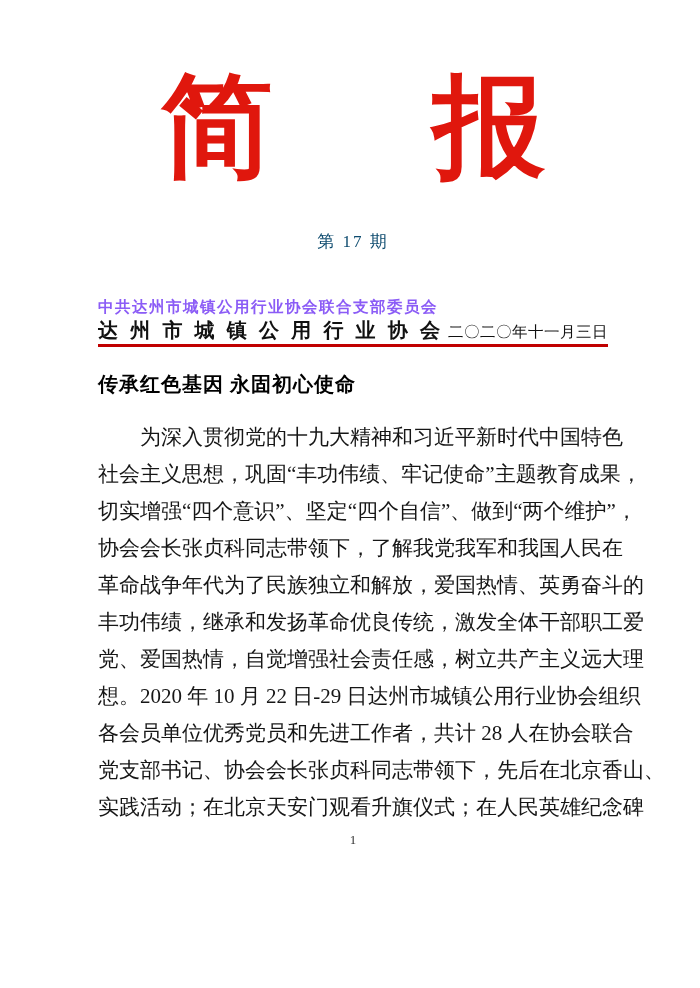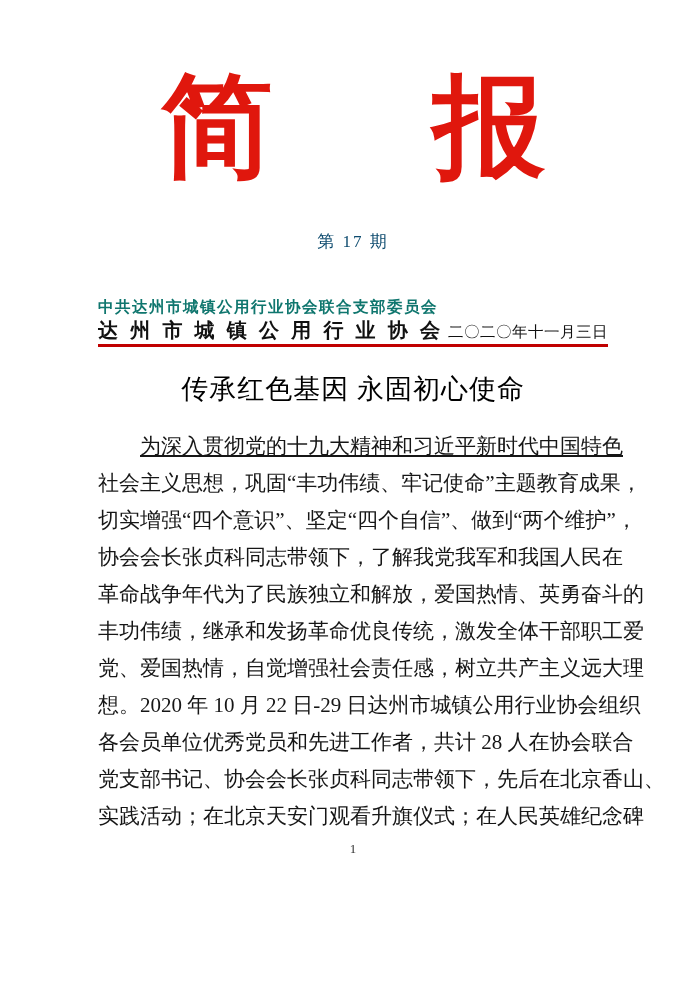--- a/index.html
+++ b/index.html
@@ -44,21 +44,21 @@
   }
   
   .header-block {
     margin-top: 44px;
   }
   .org-line1 {
     font-size: 15.5px;
     font-weight: bold;
     letter-spacing: 1.5px;
     line-height: 20px;
-    color: #0f766e;
+    color: #8b5cf6;
   }
   .org-date-row {
     margin-top: 3px;
     display: flex;
     justify-content: space-between;
     align-items: baseline;
     line-height: 20px;
   }
   .org-line2 {
     width: 342px;
@@ -75,40 +75,38 @@
     text-align: center;
   }
   .red-rule {
     margin-top: 2px;
     height: 3px;
     background: var(--rule-red, #c00000);
   }
   
   .article-title {
     margin-top: 24px;
-    text-align: center;
-    font-size: 27px;
-    font-weight: normal;
+    font-size: 20px;
+    font-weight: bold;
     letter-spacing: 1px;
     color: #000;
   }
   .article-body {
     margin-top: 21px;
     font-size: 21px;
     line-height: 37px;
     color: #161616;
   }
   .body-line {
     text-align: justify;
     text-align-last: justify;
     white-space: nowrap;
   }
   .body-line:first-child {
     text-indent: 2em;
-    text-decoration: underline;
   }
   
   .page-number {
     margin-top: 6px;
     text-align: center;
     font-size: 13px;
     color: #333;
   }
 </style>
 </head>

